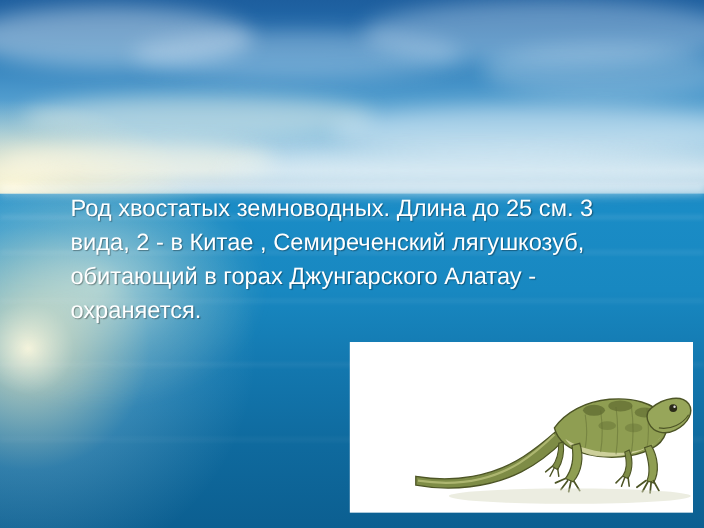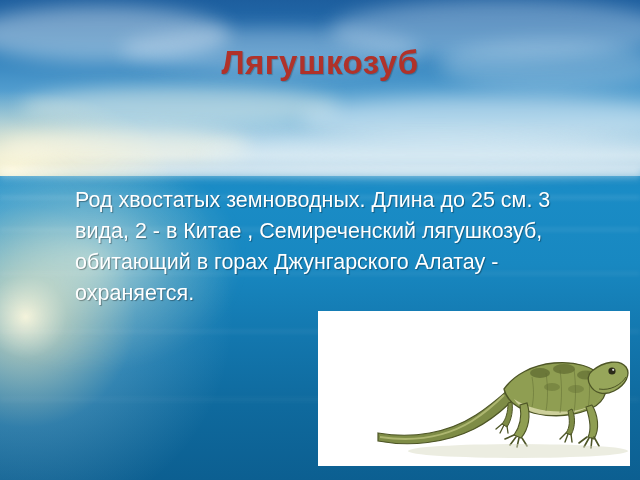--- a/index.html
+++ b/index.html
@@ -117,21 +117,21 @@
   .body-text {
     position: absolute;
     left: 62px;
     top: 172px;
     width: 530px;
     font-size: 21.5px;
     line-height: 31px;
     color: #ffffff;
     text-shadow: 1px 1px 1px rgba(0,0,0,0.35);
   }
-  .body-text p { margin: 13px; }
+  .body-text p { margin: 2px; }
 
   
   .picture {
     position: absolute;
     left: 318px;
     top: 311px;
     width: 312px;
     height: 155px;
     background: #ffffff;
     overflow: hidden;
@@ -155,21 +155,20 @@
     <div class="cloud c7"></div>
     <div class="horizon"></div>
     <div class="glow-left"></div>
     <div class="shimmer s1"></div>
     <div class="shimmer s2"></div>
     <div class="shimmer s3"></div>
     <div class="shimmer s4"></div>
     <div class="shimmer s5"></div>
   </div>
 
-  <div class="title">Лягушкозуб</div>
 
   <div class="body-text">
     <p>Род хвостатых земноводных. Длина до 25 см. 3 вида, 2 - в Китае , Семиреченский лягушкозуб, обитающий в горах Джунгарского Алатау - охраняется.</p>
   </div>
 
   <div class="picture">
     <svg class="pic-svg" viewBox="0 0 312 155">
       <rect x="0" y="0" width="312" height="155" fill="#ffffff"></rect>
 
       <path d="M60 122 C 95 128, 130 122, 158 104 C 172 95, 182 86, 190 79

